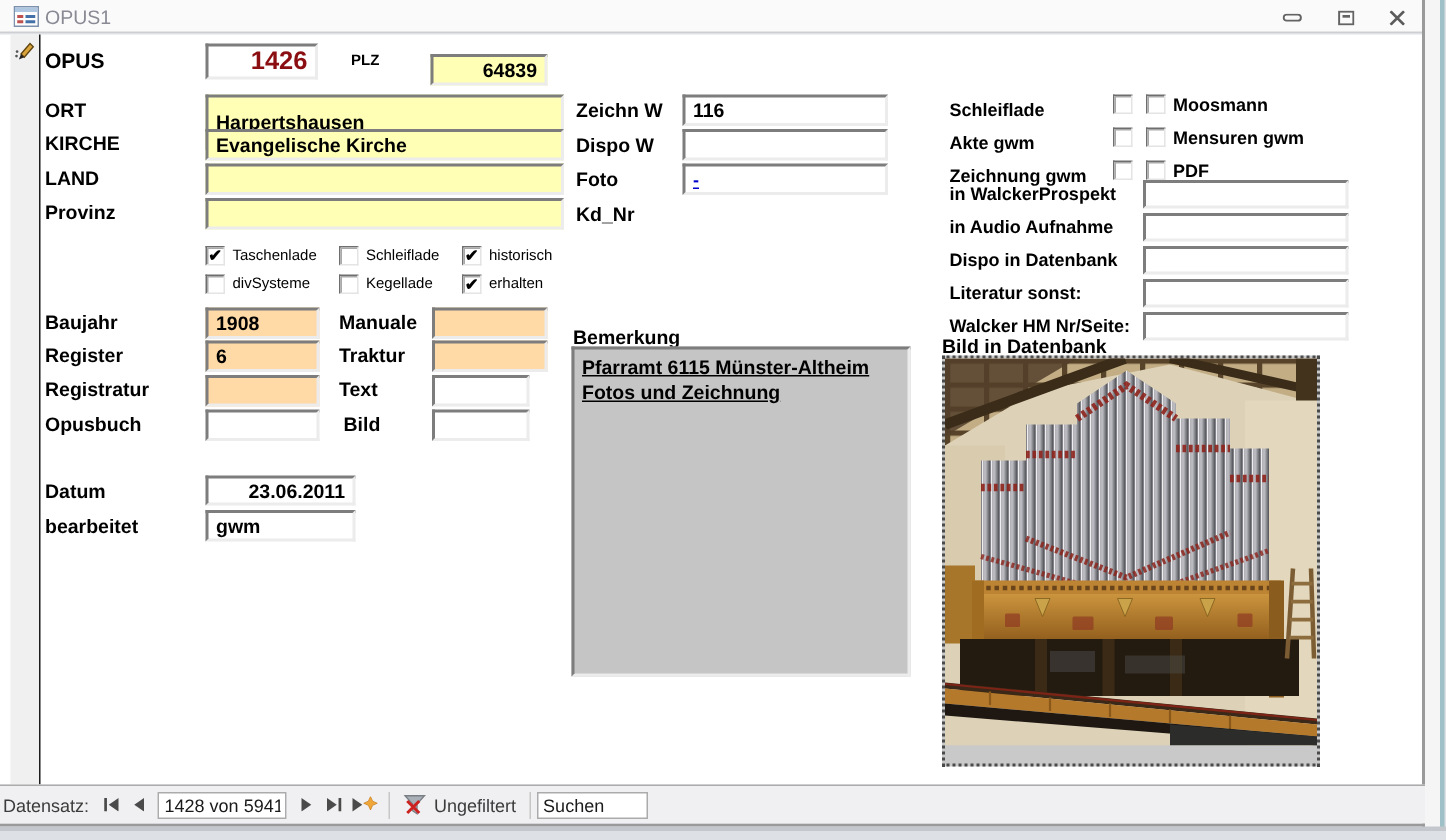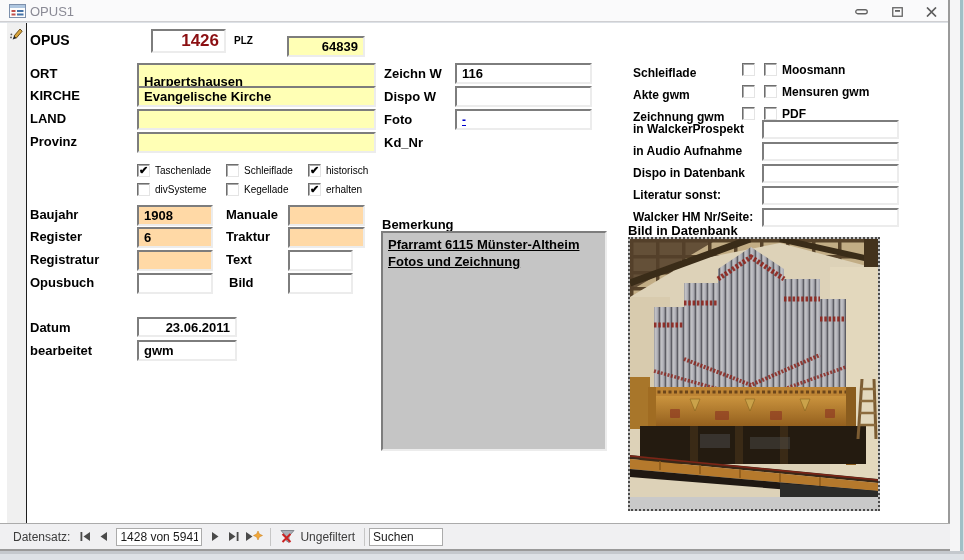--- a/index.html
+++ b/index.html
@@ -28,21 +28,21 @@
   .lbl12{ font-size:12px; }
   .lbl11{ font-size:10px; font-weight:normal; }
 
   .f { position:absolute; background:#fff; display:flex; align-items:center;
        padding:0 5px; font-size:13px; font-weight:bold; color:#000;
        border-style:solid; border-width:2px;
        border-color:#7d7d7d #ececec #ececec #7d7d7d; white-space:nowrap; overflow:hidden; }
   .f.yellow { background:#ffffb5; }
   .f.peach  { background:#ffd9a6; }
   .f.right  { justify-content:flex-end; }
-  .f.maroon { color:#8b0f12; font-size:17px;margin-left:14px; }
+  .f.maroon { color:#8b0f12; font-size:17px; }
   .f .link  { color:#0000cc; text-decoration:underline; font-weight:bold; font-size:12px; cursor:pointer; }
 
   .cb { position:absolute; width:13px; height:13px; background:#fff;
         border-style:solid; border-width:1px;
         border-color:#6e6e6e #e4e4e4 #e4e4e4 #6e6e6e;
         box-shadow:inset 1px 1px 0 #a9a9a9; display:flex; align-items:center; justify-content:center; }
   .cb.checked::after { content:"✔"; font-size:11px; font-weight:bold; color:#000; margin-top:-1px; }
 
   #memo { position:absolute; left:381px; top:231px; width:226px; height:220px;
           background:#c5c5c5; border-style:solid; border-width:2px;
@@ -281,21 +281,21 @@
       <polygon points="0,216 248,240 248,244 0,220" fill="#3a2818"></polygon>
       <path d="M0,217 L248,241" stroke="#7d2416" stroke-width="1.4"></path>
       <polygon points="0,220 248,244 248,252 0,230" fill="#b5792c"></polygon>
       <path d="M30,222 V231 M70,226 V235 M110,230 V239 M150,234 V243 M190,238 V247" stroke="#8a5818" stroke-width="1.5"></path>
       <polygon points="0,230 248,252 248,258 0,238" fill="#1f1812"></polygon>
       <polygon points="150,244 248,252 248,258 150,258" fill="#2c2c2a"></polygon>
     </svg>
   </div>
 
   <div id="navbar">
-    <span class="txt" style="margin-left:13px">Datensatz:</span>
+    <span class="txt" style="margin-left:2px">Datensatz:</span>
     <div class="navbtn" style="margin-left:6px">
       <svg width="11" height="9" viewBox="0 0 11 9">
           <rect x="0.5" width="1.8" height="9" fill="#4a4a4a"></rect>
           <polygon points="10,0 10,9 3.5,4.5" fill="#4a4a4a"></polygon>
         </svg>
     </div>
     <div class="navbtn">
       <svg width="9" height="9" viewBox="0 0 9 9">
           <polygon points="8,0 8,9 1.5,4.5" fill="#4a4a4a"></polygon>
         </svg>

